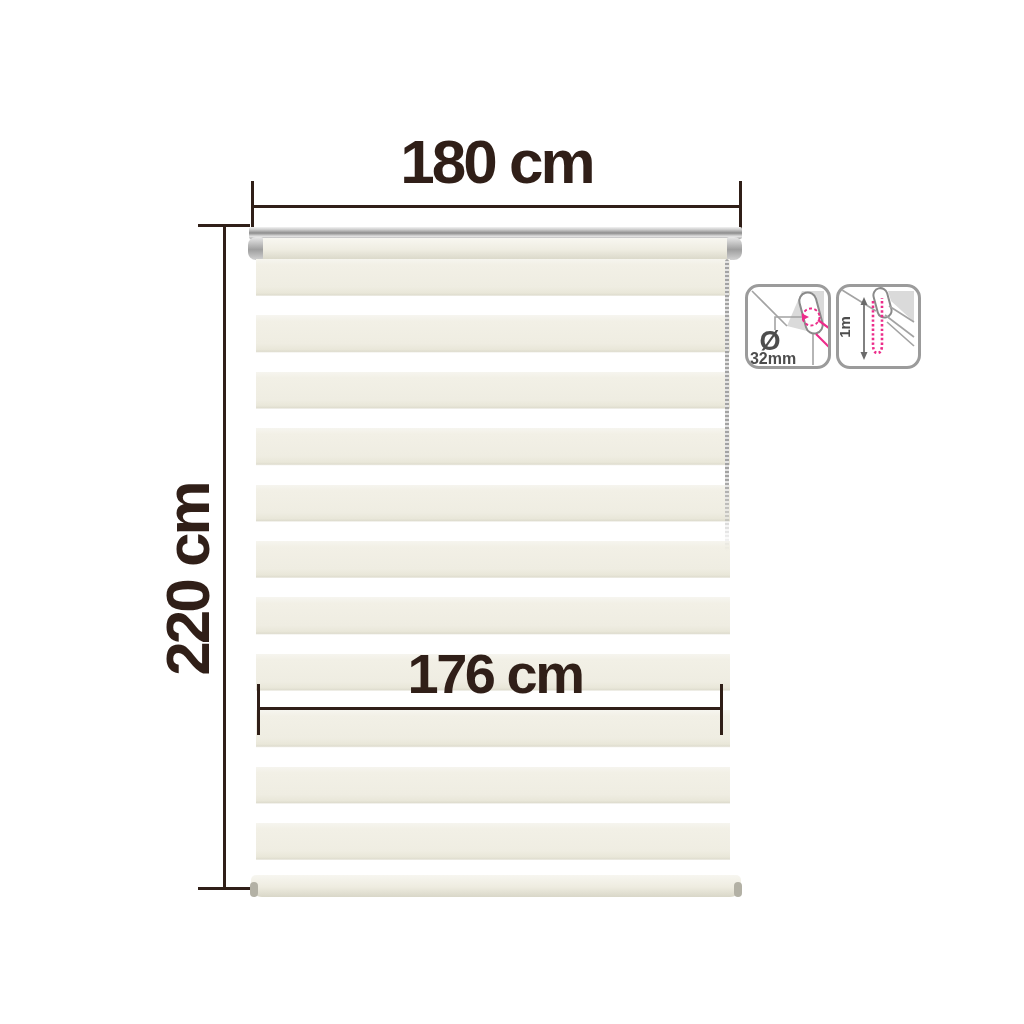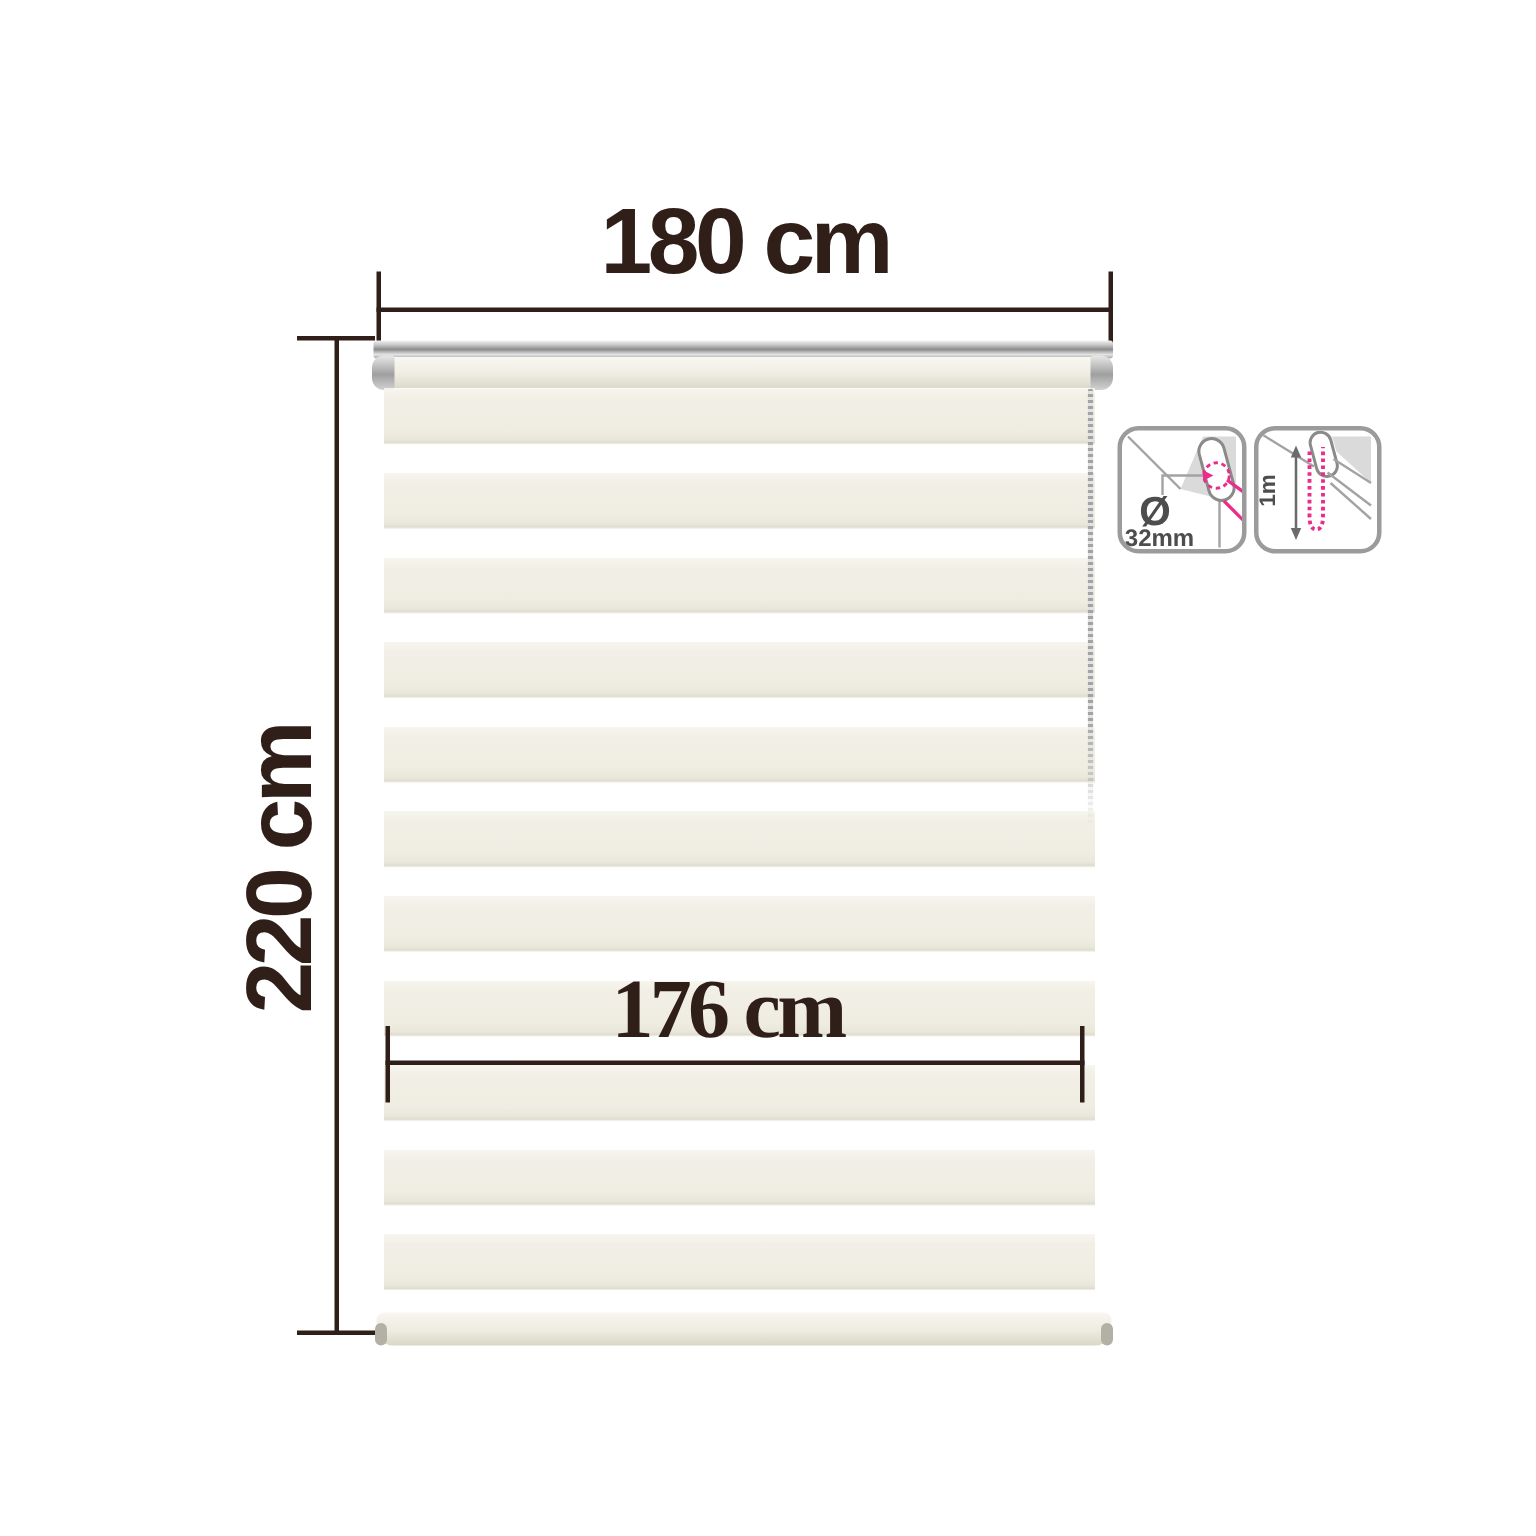--- a/index.html
+++ b/index.html
@@ -69,21 +69,21 @@
   <div class="abs rail"></div>
   <div class="abs tube"></div>
   <div class="abs tube-cap left"></div>
   <div class="abs tube-cap right"></div>
   <div class="abs fabric"></div>
   <div class="abs chain-main"></div>
   <div class="abs bottom-bar"></div>
   <div class="abs bar-cap left"></div>
   <div class="abs bar-cap right"></div>
 
-  <div class="abs dim-label" style="left:252px;top:641px;width:466px;font-size:56px;letter-spacing:-2.5px;font-family:Liberation Serif, serif;">176 cm</div>
+  <div class="abs dim-label" style="left:262px;top:641px;width:466px;font-size:56px;letter-spacing:-2.5px;">176 cm</div>
   <div class="abs dim-line-h" style="left:257px;top:707px;width:466px;"></div>
   <div class="abs tick-v" style="left:257px;top:684px;"></div>
   <div class="abs tick-v" style="left:720px;top:684px;"></div>
 
   <div class="abs spec-box" style="left:745px;width:86px;">
     <svg width="86" height="85" viewBox="0 0 86 85">
       <polygon class="g-fill" points="42,42 57,7 79,7 79,38 66,48"></polygon>
       <line class="g-line" x1="7" y1="7" x2="42" y2="42"></line>
       <line class="g-line" x1="68" y1="48" x2="68" y2="81"></line>
       <g transform="rotate(-15 66 29)">

